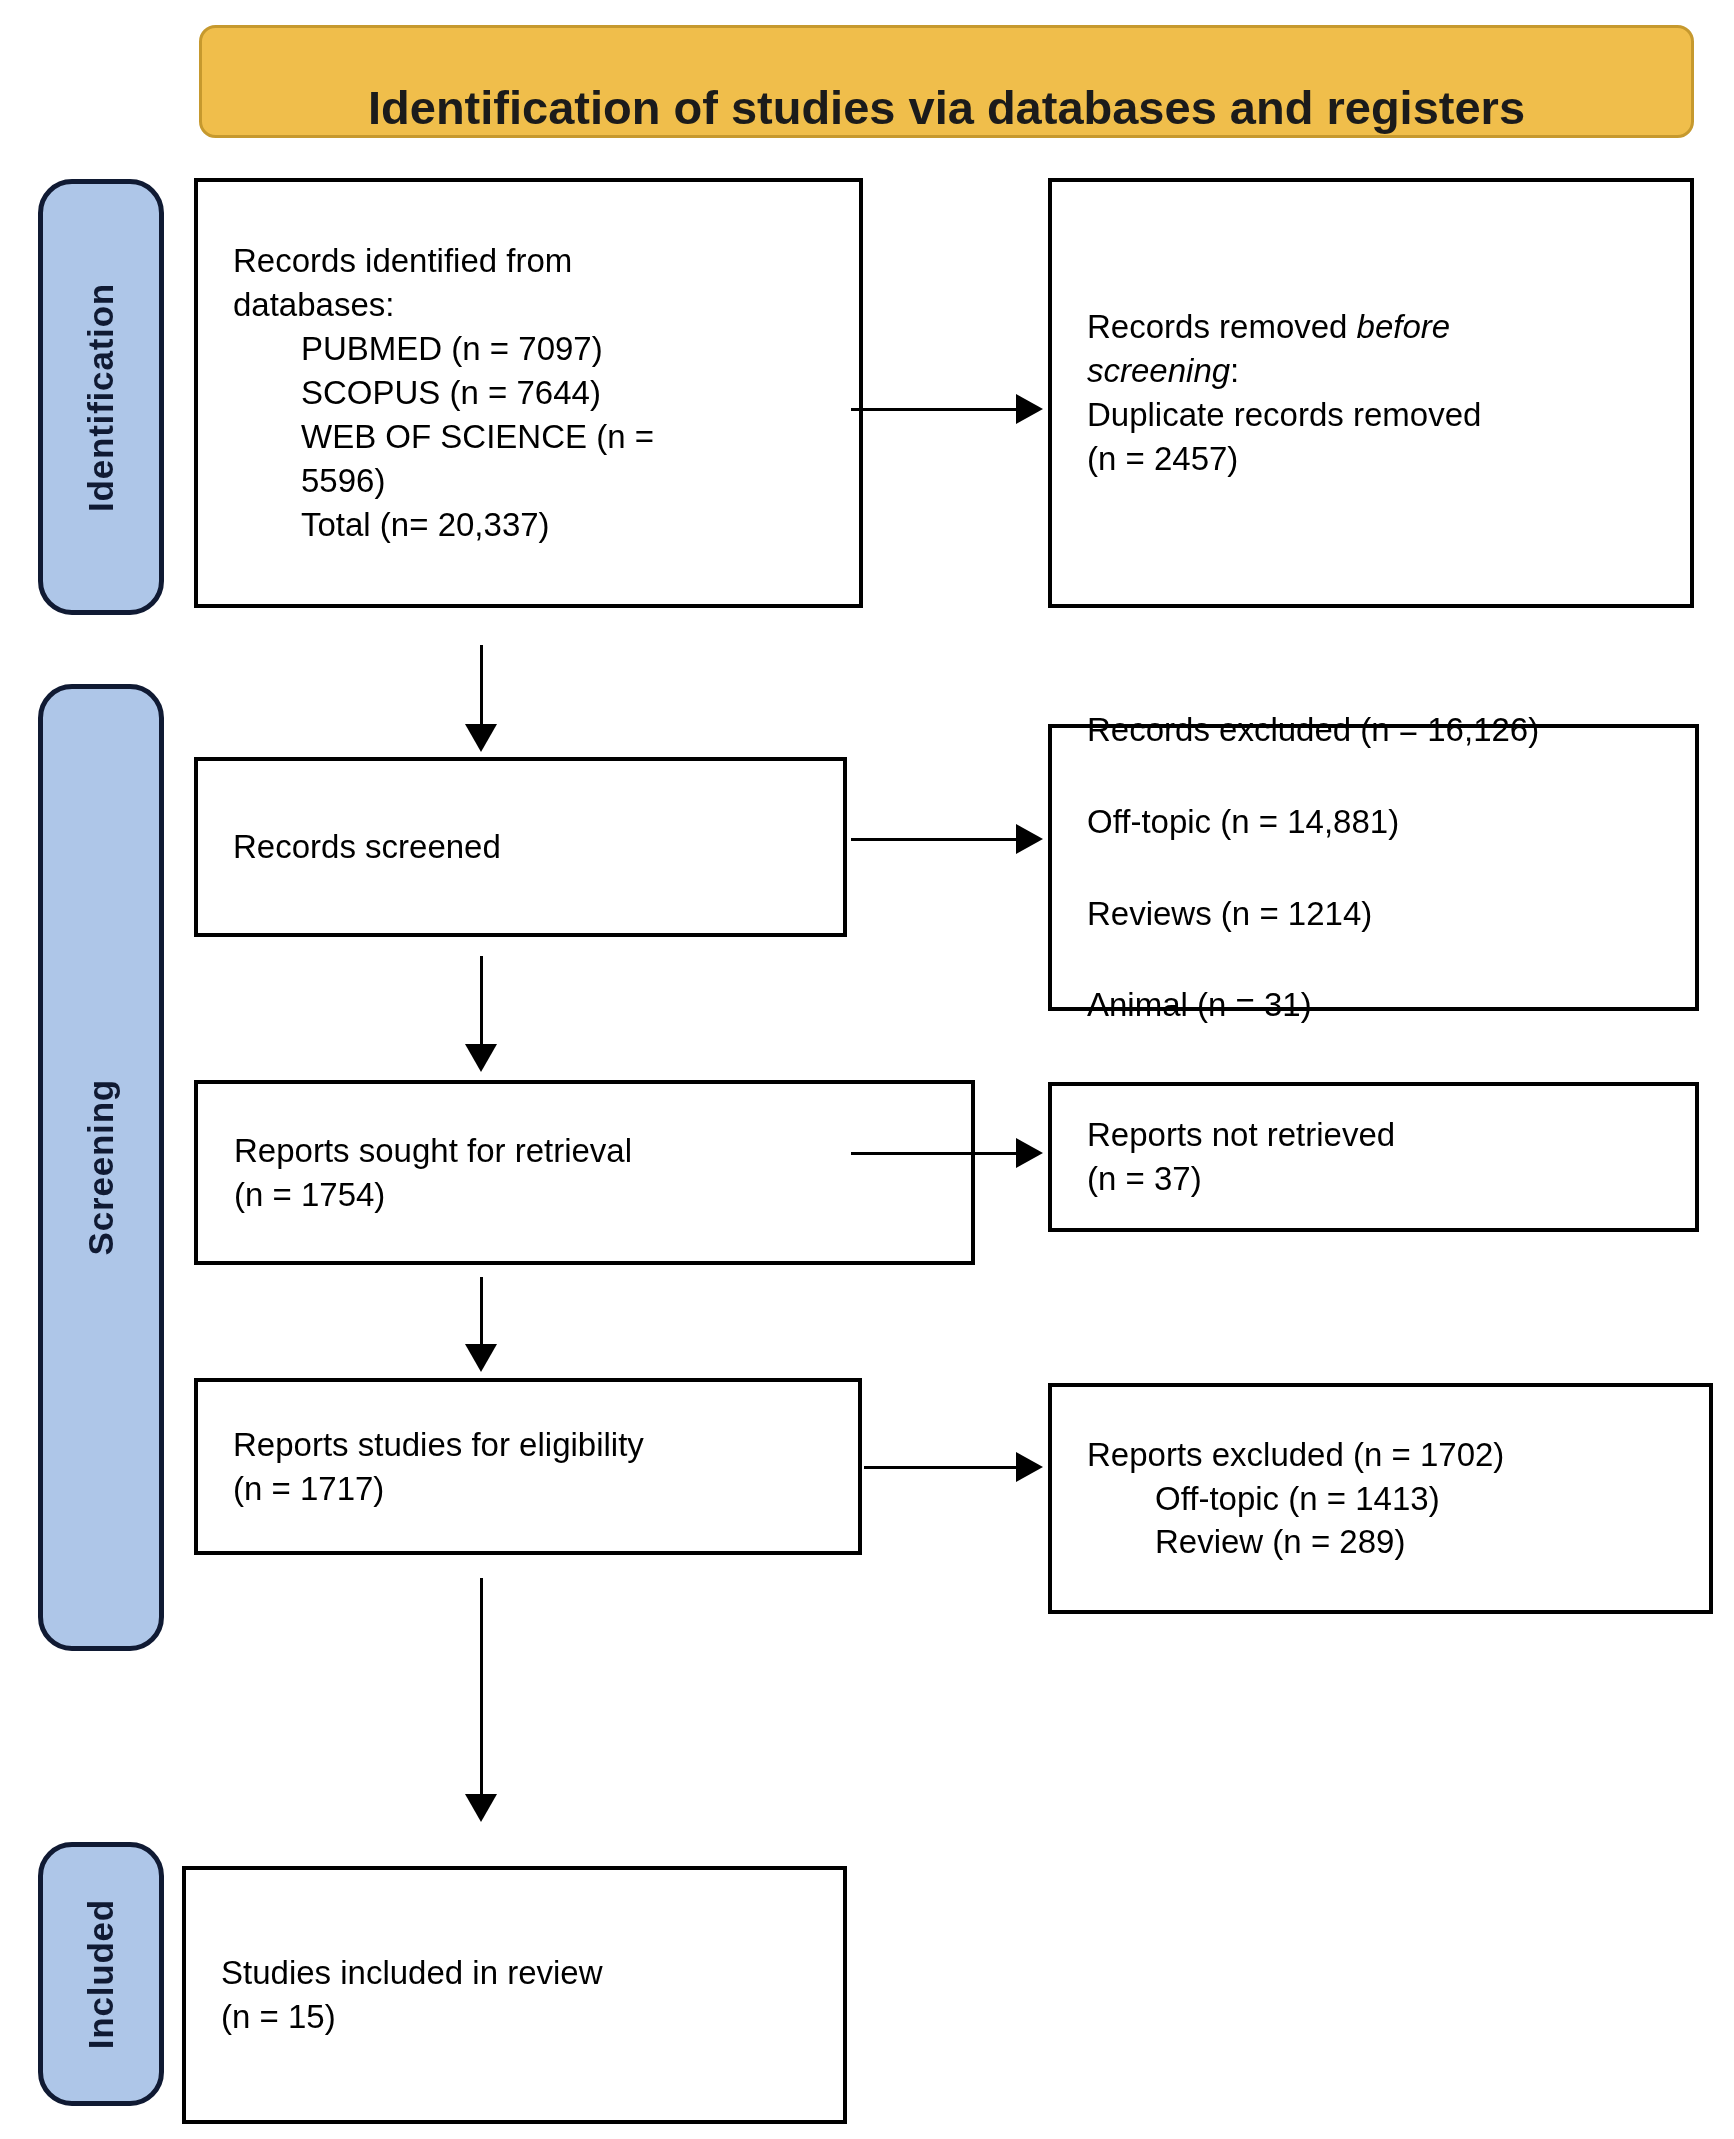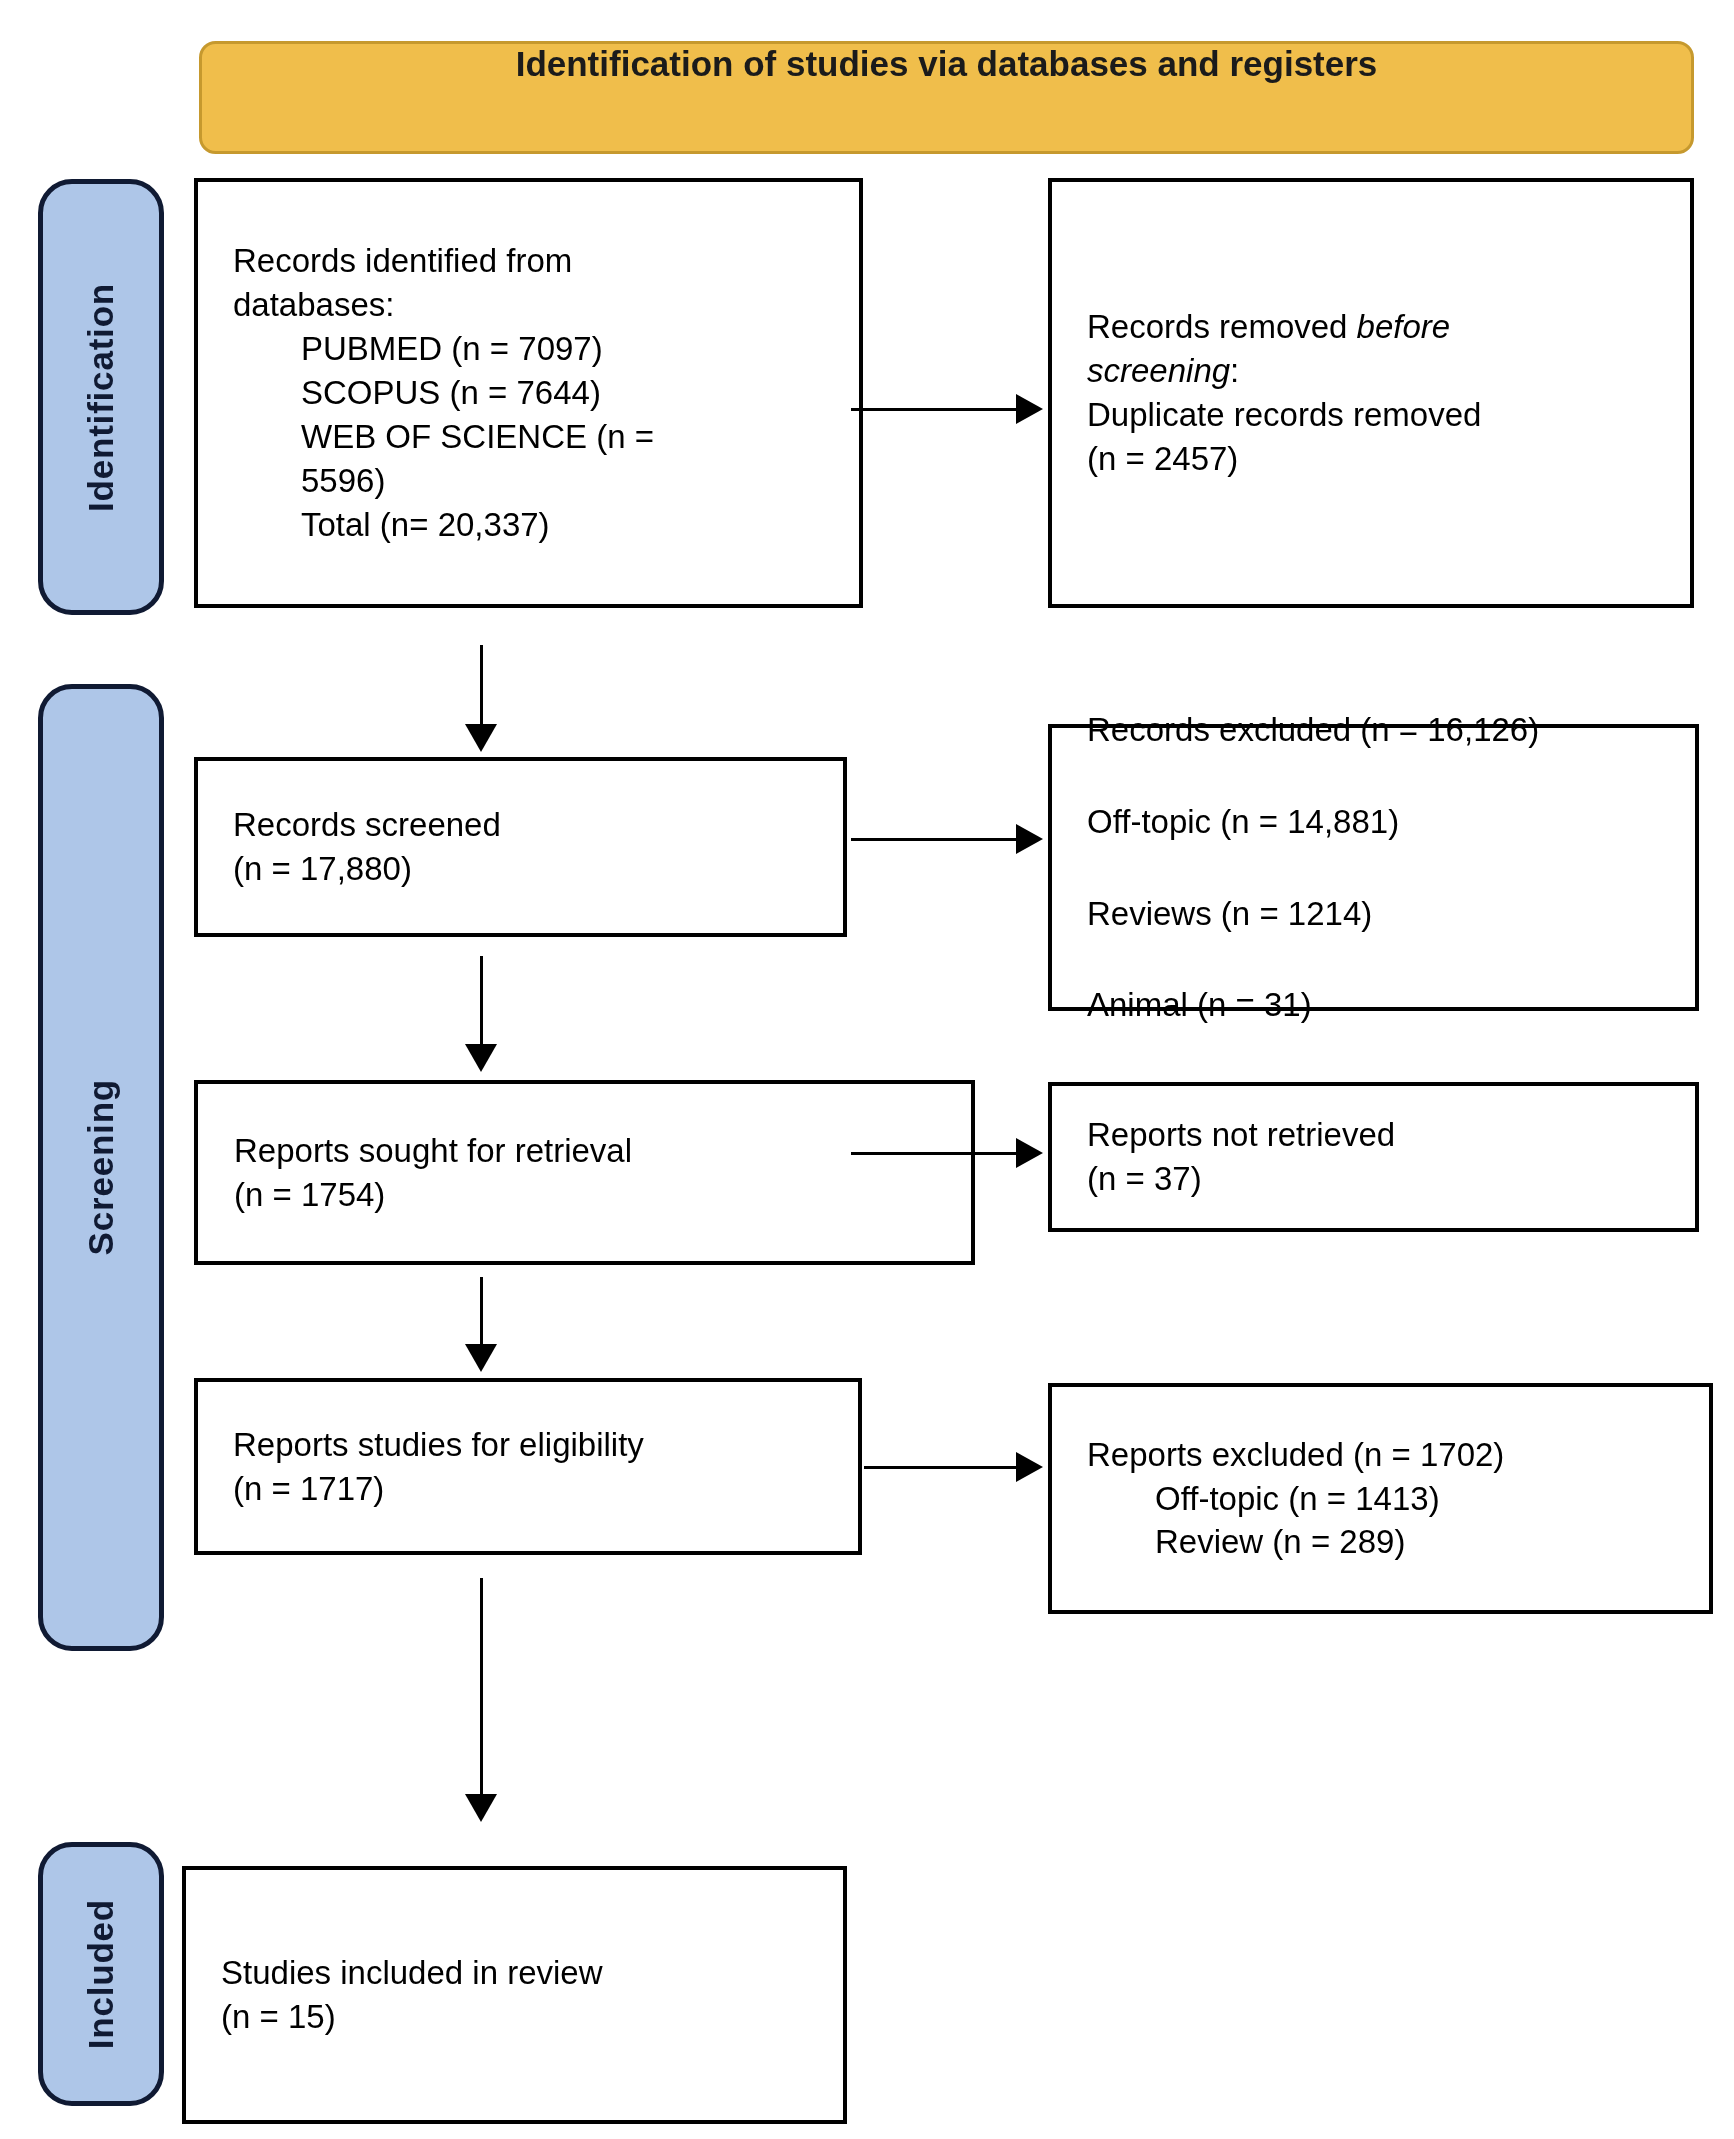--- a/index.html
+++ b/index.html
@@ -11,24 +11,23 @@
     font-family:"Liberation Sans", sans-serif;
     color:#000;
   }
   .banner{
     position:absolute;
     left:199px; top:25px; width:1495px; height:113px;
     box-sizing:border-box;
     background:var(--banner-fill,#F0BE4B);
     border:3px solid var(--banner-border,#C6992E);
     border-radius:16.5px;
-    display:flex; align-items:flex-start; justify-content:center;
-    font-weight:bold; font-size:35px;
+    display:flex; align-items:flex-end; justify-content:center;
+    font-weight:bold; font-size:47px;
     color:var(--banner-text,#1b1b1b);
-    margin-top:16px;
   }
   .stage{
     position:absolute;
     box-sizing:border-box;
     background:var(--stage-fill,#AEC6E8);
     border:5.3px solid var(--stage-border,#101A33);
     border-radius:34px;
     display:flex; align-items:center; justify-content:center;
   }
   .stage .vtext{
@@ -106,21 +105,20 @@
 
   <div class="box" id="box-removed">
     <div><span>Records removed </span><span class="it">before</span></div>
     <div><span class="it">screening</span><span>:</span></div>
     <div>Duplicate records removed</div>
     <div>(n = 2457)</div>
   </div>
 
   <div class="box" id="box-screened">
     <div>Records screened</div>
-    <div>(n = 17,880)</div>
   </div>
 
   <div class="box" id="box-records-excluded">
     <div>Records excluded (n = 16,126)</div>
     <div>Off-topic (n = 14,881)</div>
     <div>Reviews (n = 1214)</div>
     <div>Animal (n = 31)</div>
   </div>
 
   <div class="box" id="box-sought">

